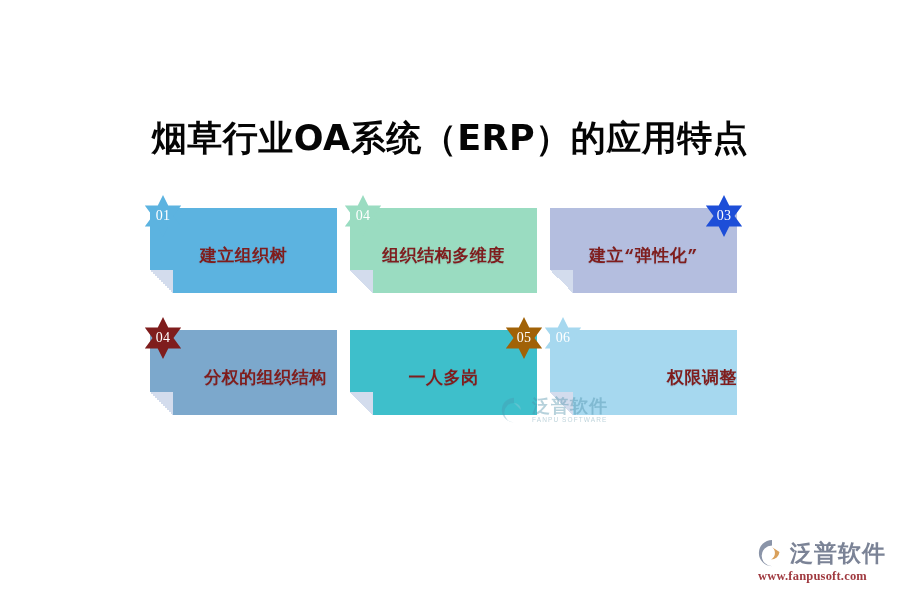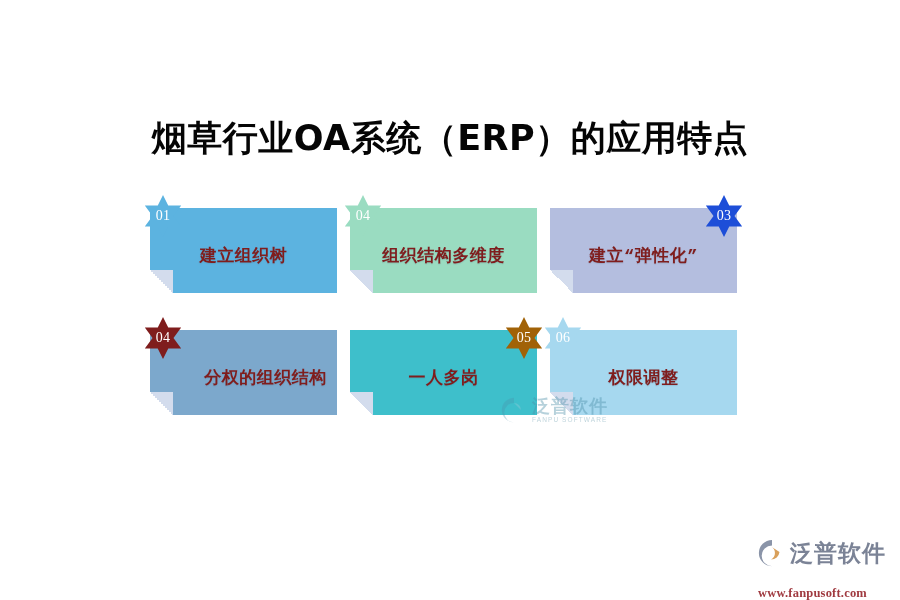--- a/index.html
+++ b/index.html
@@ -114,21 +114,21 @@
   #corner-logo .logo-cn {
     font-size: 23px; font-weight: bold; color: #7b8396; letter-spacing: 1px;
     font-family: "DejaVu Sans", "Liberation Sans", sans-serif;
     line-height: 1;
   }
   #corner-logo .logo-url {
     font-size: 12.5px;
     font-weight: bold;
     color: #a03a40;
     letter-spacing: 0.2px;
-    margin-top: 18px;
+    margin-top: 1px;
     margin-left: 1px;
     font-family: "Liberation Serif", "DejaVu Serif", serif;
   }
 </style>
 </head>
 <body>
 
 <div id="stage">
 
   <div id="page-title">烟草行业OA系统（ERP）的应用特点</div>
@@ -173,21 +173,21 @@
       <div class="card" style="left: 350px; top: 330px;">
         <div class="card-body" style="background: rgb(62, 191, 203);">
           <span class="card-label">一人多岗</span>
         </div>
         <span class="fold" style="background: linear-gradient(45deg, rgb(255, 255, 255) 0%, rgb(255, 255, 255) 50%, rgb(211, 220, 237) 50%, rgb(211, 220, 237) 100%);"></span>
         <span class="badge pos-right" style="background: #a16207;">
           <span class="badge-num">05</span>
         </span>
       </div>
       <div class="card" style="left: 550px; top: 330px;">
-        <div class="card-body" style="background: rgb(166, 216, 239);">
+        <div class="card-body" style="background: rgb(166, 216, 239); justify-content: flex-end;">
           <span class="card-label">权限调整</span>
         </div>
         <span class="fold" style="background: linear-gradient(45deg, rgb(255, 255, 255) 0%, rgb(255, 255, 255) 50%, rgb(211, 220, 237) 50%, rgb(211, 220, 237) 100%);"></span>
         <span class="badge pos-left" style="background: rgb(166, 216, 239);">
           <span class="badge-num">06</span>
         </span>
       </div>
     </div>
 
   <div id="watermark">

